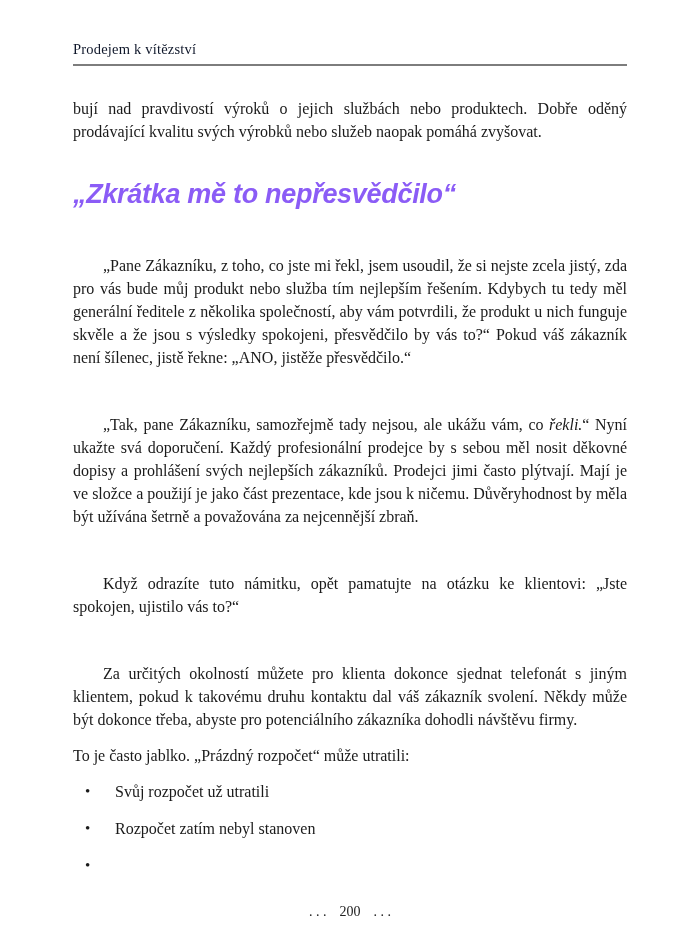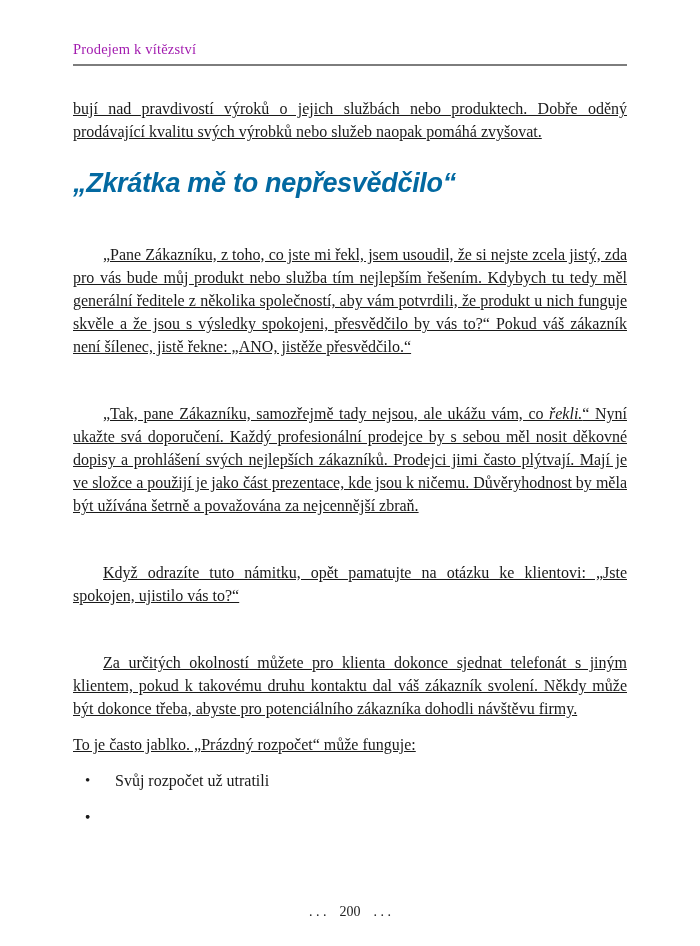--- a/index.html
+++ b/index.html
@@ -14,50 +14,49 @@
     display: flex;
     flex-direction: column;
     font-family: "Liberation Serif", serif;
     overflow: hidden;
   }
   
   .running-header { flex: 0 0 auto; }
   .rh-title {
     font-size: 14.5px;
     line-height: 1.1;
-    color: #a21caf;
+    color: #0f172a;
     letter-spacing: 0.2px;
   }
   .rh-rule {
     border: none;
     border-top: 2px solid #7d7d7d;
     margin-top: 6px;
   }
   
   .page-body { flex: 0 0 auto; padding-top: 31px; }
   .body-par {
     font-size: 16px;
     line-height: 23px;
     text-align: justify;
     margin-bottom: 13px;
     hyphens: auto;
-    text-decoration: underline;
     -webkit-hyphens: auto;
   }
   .body-par.indent { text-indent: 30px; margin-top: 44px; }
   .body-par em { font-style: italic; }
   .section-heading {
     font-family: "Liberation Sans", sans-serif;
     font-weight: bold;
     font-style: italic;
     font-size: 27px;
     line-height: 32px;
-    color: #0369a1;
+    color: #8b5cf6;
     letter-spacing: -0.3px;
-    margin: 24px 0 3px 0;
+    margin: 35px 0 3px 0;
   }
   
   .bullet-list { list-style: none; margin-top: 4px; }
   .bullet-item {
     position: relative;
     padding-left: 42px;
     font-size: 16px;
     line-height: 23px;
     margin-bottom: 14px;
   }
@@ -98,29 +97,30 @@
 
     <p class="body-par indent">„Pane Zákazníku, z toho, co jste mi řekl, jsem usoudil, že si nejste zcela jistý, zda pro vás bude můj produkt nebo služba tím nejlepším řešením. Kdybych tu tedy měl generální ředitele z několika společností, aby vám potvrdili, že produkt u nich funguje skvěle a že jsou s výsledky spokojeni, přesvědčilo by vás to?“ Pokud váš zákazník není šílenec, jistě řekne: „ANO, jistěže přesvědčilo.“</p>
 
     <p class="body-par indent"><span>„Tak, pane Zákazníku, samozřejmě tady nejsou, ale ukážu vám, co </span><em>řekli.</em><span>“ Nyní ukažte svá doporučení. Každý profesionální prodejce by s sebou měl nosit děkovné dopisy a prohlášení svých nejlepších zákazníků. Prodejci jimi často plýtvají. Mají je ve složce a použijí je jako část prezentace, kde jsou k ničemu. Důvěryhodnost by měla být užívána šetrně a považována za nejcennější zbraň.</span></p>
 
     <p class="body-par indent">Když odrazíte tuto námitku, opět pamatujte na otázku ke klientovi: „Jste spokojen, ujistilo vás to?“</p>
 
     <p class="body-par indent">Za určitých okolností můžete pro klienta dokonce sjednat telefonát s jiným klientem, pokud k takovému druhu kontaktu dal váš zákazník svolení. Někdy může být dokonce třeba, abyste pro potenciálního zákazníka dohodli návštěvu firmy.</p>
 
 
-    <p class="body-par">To je často jablko. „Prázdný rozpočet“ může funguje:</p>
+    <p class="body-par">To je často jablko. „Prázdný rozpočet“ může utratili:</p>
 
     <ul class="bullet-list">
       <li class="bullet-item">
         <span class="bullet-dot">•</span>
         <span>Svůj rozpočet už utratili</span>
       </li>
       <li class="bullet-item">
         <span class="bullet-dot">•</span>
+        <span>Rozpočet zatím nebyl stanoven</span>
       </li>
       <li class="bullet-item">
         <span class="bullet-dot">•</span>
       </li>
     </ul>
 
   </main>
 
   <footer class="page-footer">
     <span>. . .</span>

